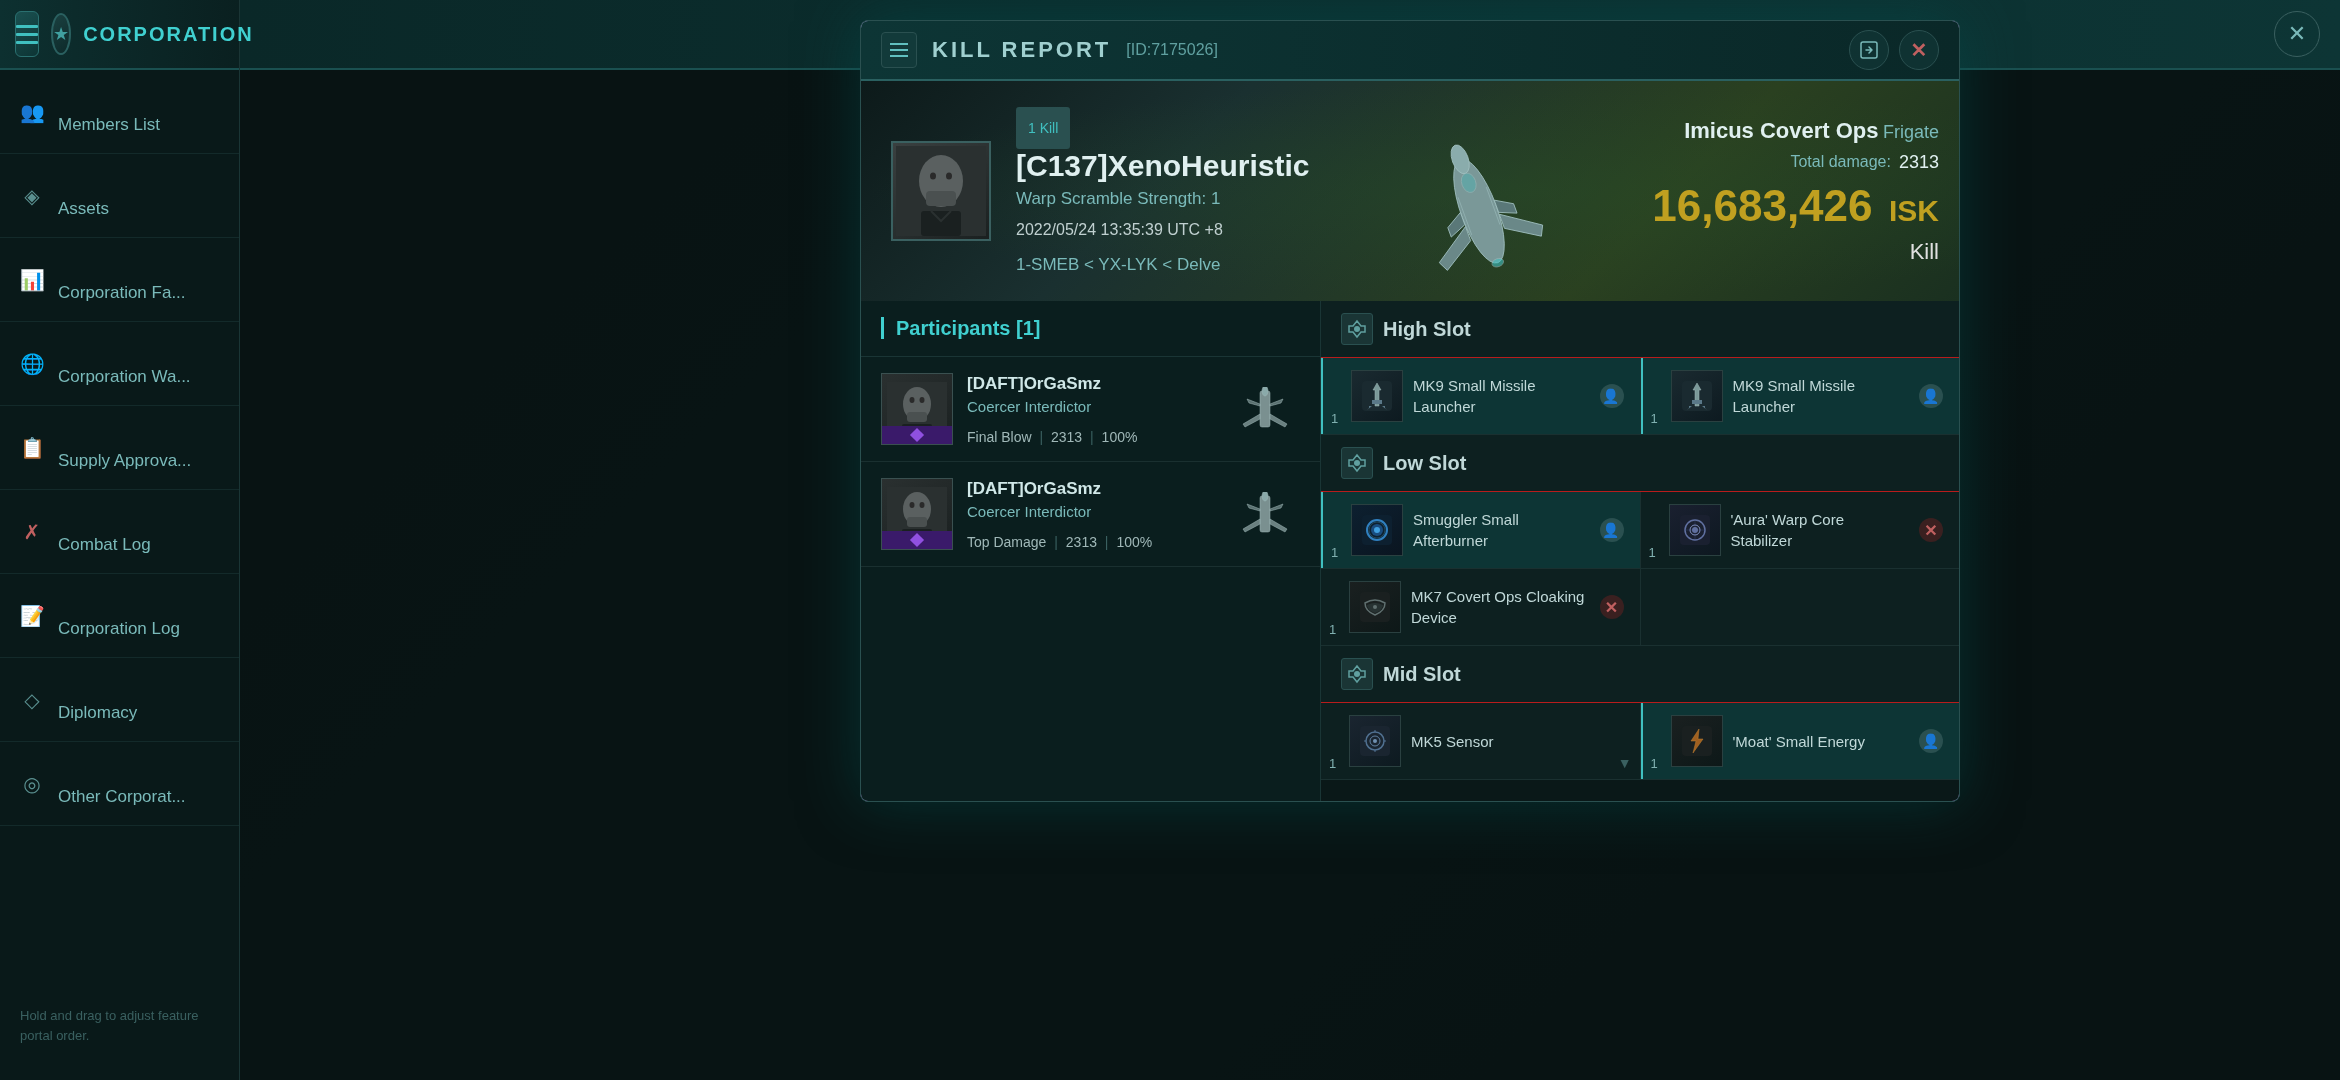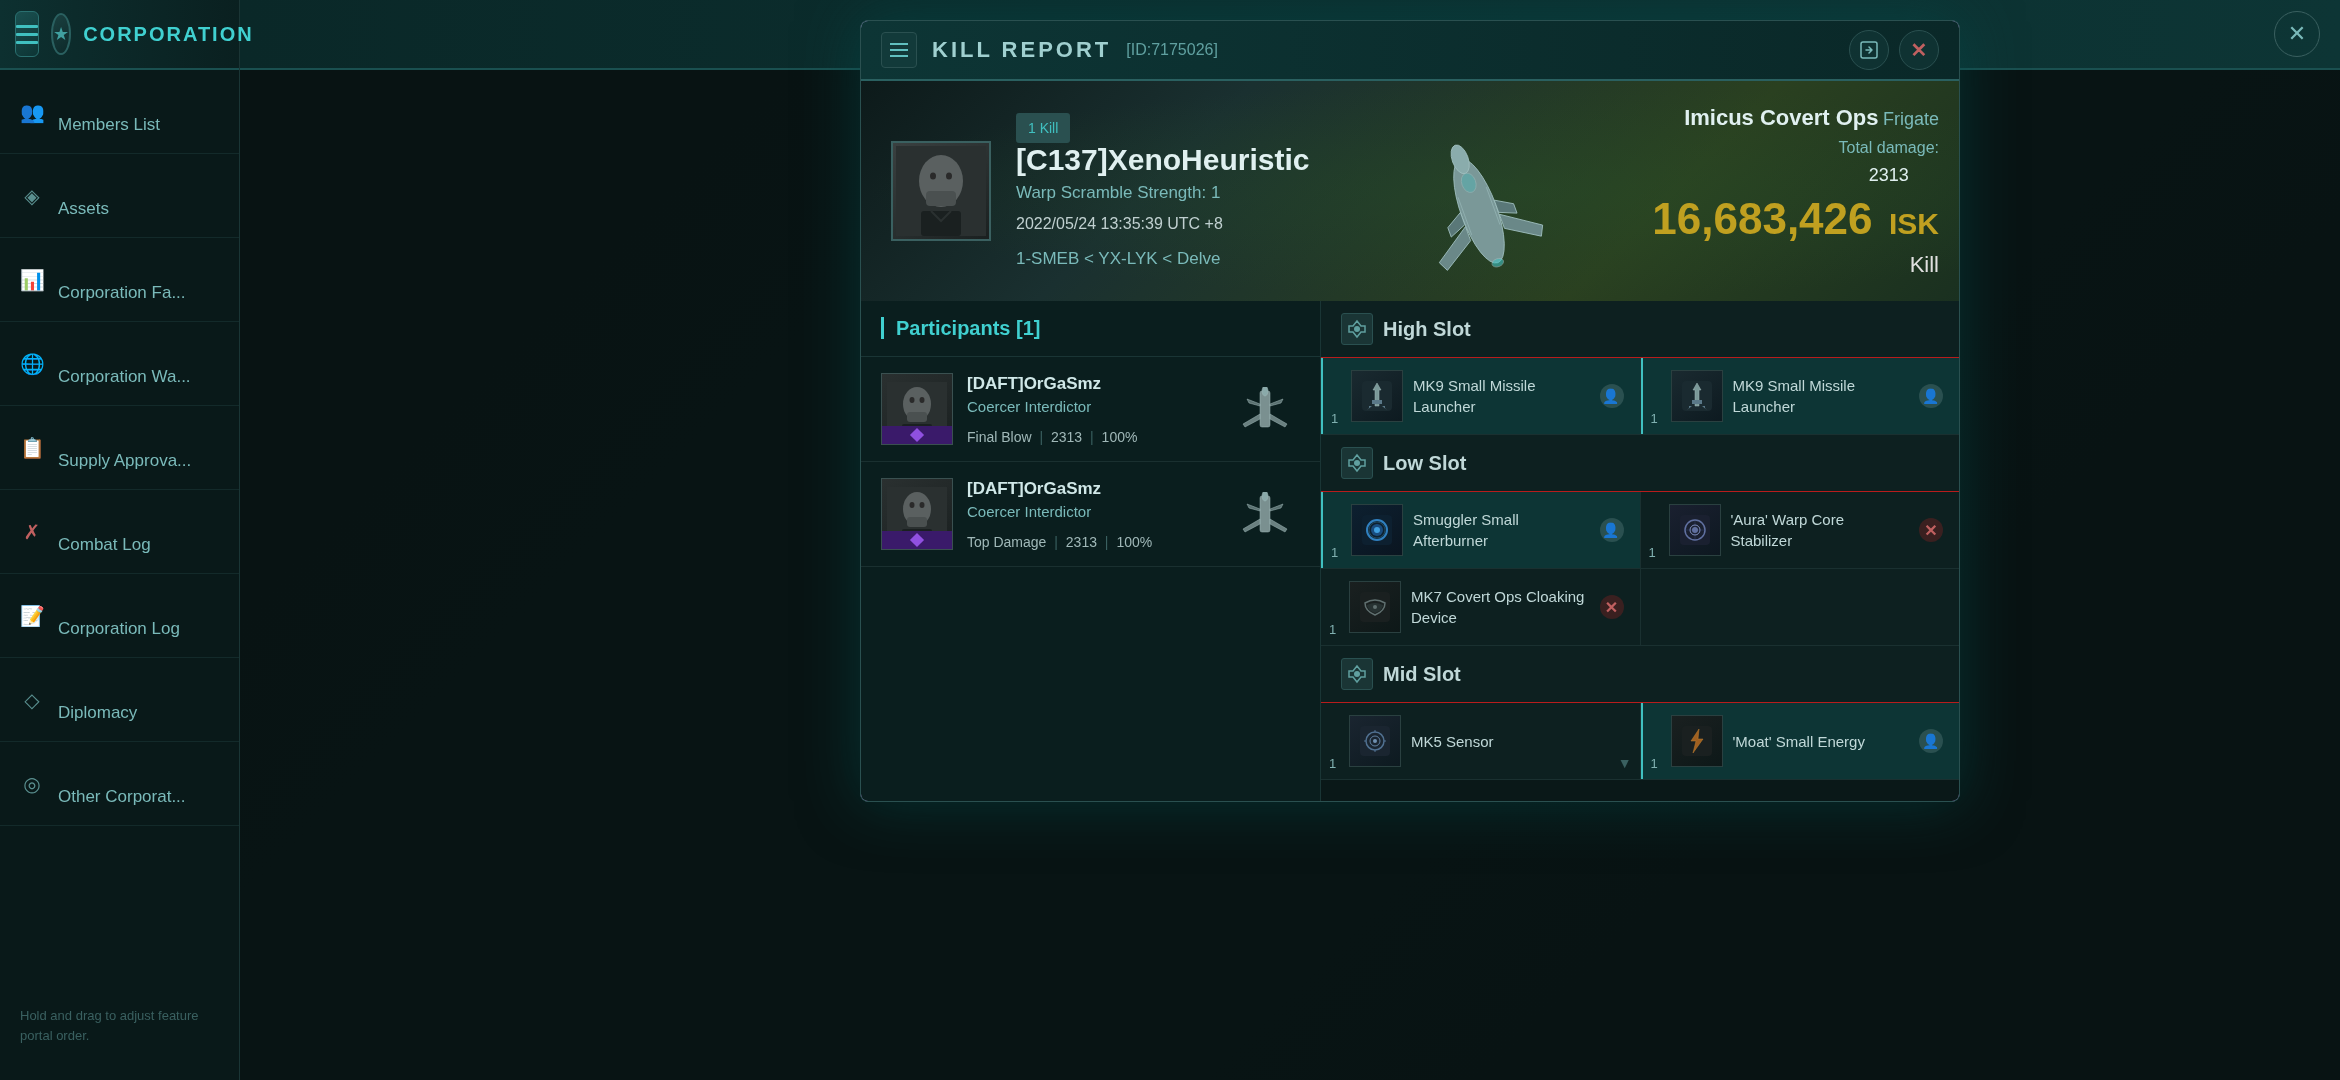--- a/index.html
+++ b/index.html
@@ -288,21 +288,21 @@
     .pilot-info {
       position: relative;
       z-index: 1;
       flex: 1;
     }
 
     .kill-badge {
       background: #2a5050;
       color: #40c0c0;
       font-size: 14px;
-      padding: 7px 12px;
+      padding: 13px 12px;
       border-radius: 3px;
       display: inline-block;
     }
 
     .pilot-name {
       color: #e0f0f0;
       font-size: 30px;
       font-weight: bold;
       margin-bottom: 6px;
     }
@@ -636,21 +636,20 @@
     }
     ::-webkit-scrollbar-thumb {
       background: #2a5050;
       border-radius: 3px;
     }
 
     .damage-row {
       display: flex;
       align-items: center;
       gap: 8px;
-      flex-direction: column;
     }
 
     .separator {
       color: #3a6060;
       margin: 0 4px;
     }
 
     .item-icon-missile {
       background: linear-gradient(145deg, #1a2a30, #0d1a20);
     }

